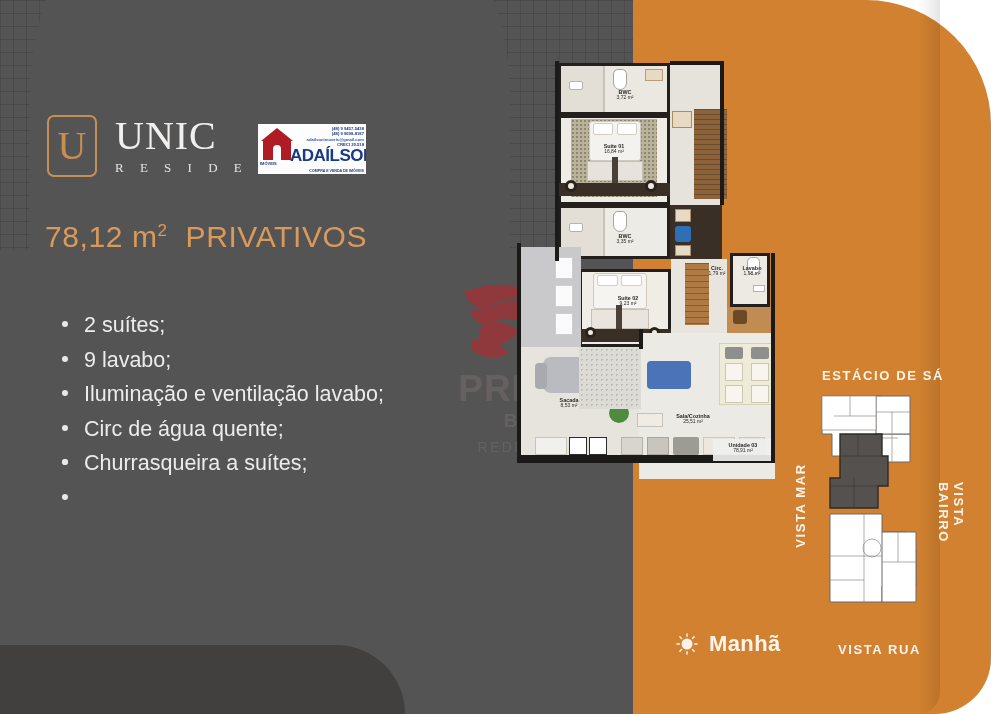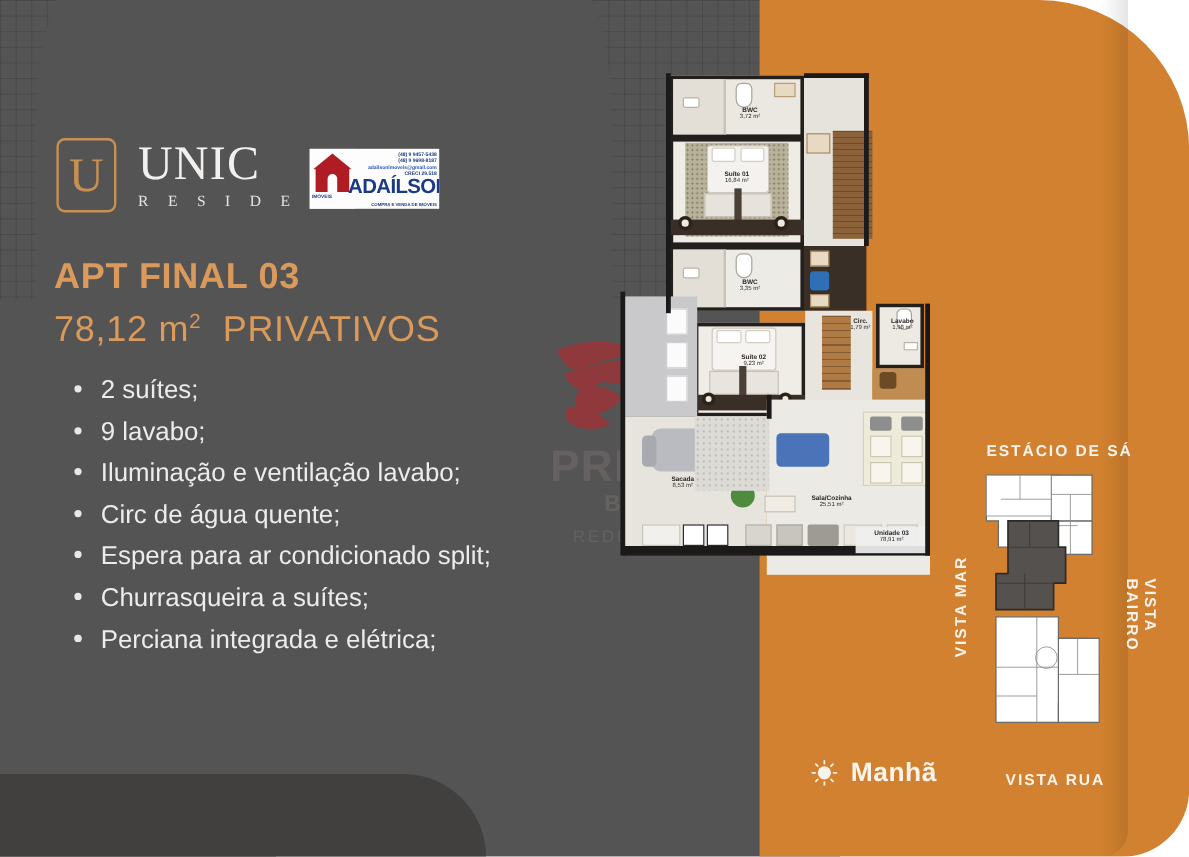--- a/index.html
+++ b/index.html
@@ -133,35 +133,33 @@
         <div>(48) 9 9698-8187</div>
         <div class="blu">adailsonimoveis@gmail.com</div>
         <div>CRECI 29.518</div>
       </div>
       <div class="ad-name">ADAÍLSON</div>
       <div class="ad-tag">COMPRA E VENDA DE IMÓVEIS</div>
     </div>
   </div>
 
   <div class="headline">
-    <div class="h-line1">APT FINAL 03</div>
     <div class="h-line2">
       <span>78,12 m</span><sup>2</sup>&nbsp;&nbsp;<span>PRIVATIVOS</span>
     </div>
   </div>
 
   <ul class="features" id="features-list">
       <li><span class="dot"></span><span>2 suítes;</span></li>
       <li><span class="dot"></span><span>9 lavabo;</span></li>
       <li><span class="dot"></span><span>Iluminação e ventilação lavabo;</span></li>
       <li><span class="dot"></span><span>Circ de água quente;</span></li>
-      <li><span class="dot"></span><span>Espera para ar condicionado split;</span></li>
+      <li><span class="dot"></span></li>
       <li><span class="dot"></span><span>Churrasqueira a suítes;</span></li>
       <li><span class="dot"></span></li>
-      <li><span class="dot"></span><span>Perciana integrada e elétrica;</span></li>
     </ul>
 
   <div class="wm">
     <svg class="wm-bird" viewBox="0 0 120 120">
       <path d="M12 30 C40 18 70 22 88 36 C72 34 52 36 38 44 C28 50 18 44 12 30 Z" fill="#b5292f"></path>
       <path d="M18 50 C42 40 68 44 84 52 C66 52 48 56 36 62 C28 64 22 58 18 50 Z" fill="#b5292f"></path>
       <path d="M40 44 C58 36 80 38 96 42 L116 38 L96 50 C82 58 60 60 44 54 Z" fill="#b5292f"></path>
       <path d="M34 60 C46 58 60 62 66 70 C58 80 44 86 32 84 C24 80 26 66 34 60 Z" fill="#b5292f"></path>
       <path d="M20 78 C34 76 50 82 56 92 C44 98 28 96 20 88 Z" fill="#b5292f"></path>
     </svg>

